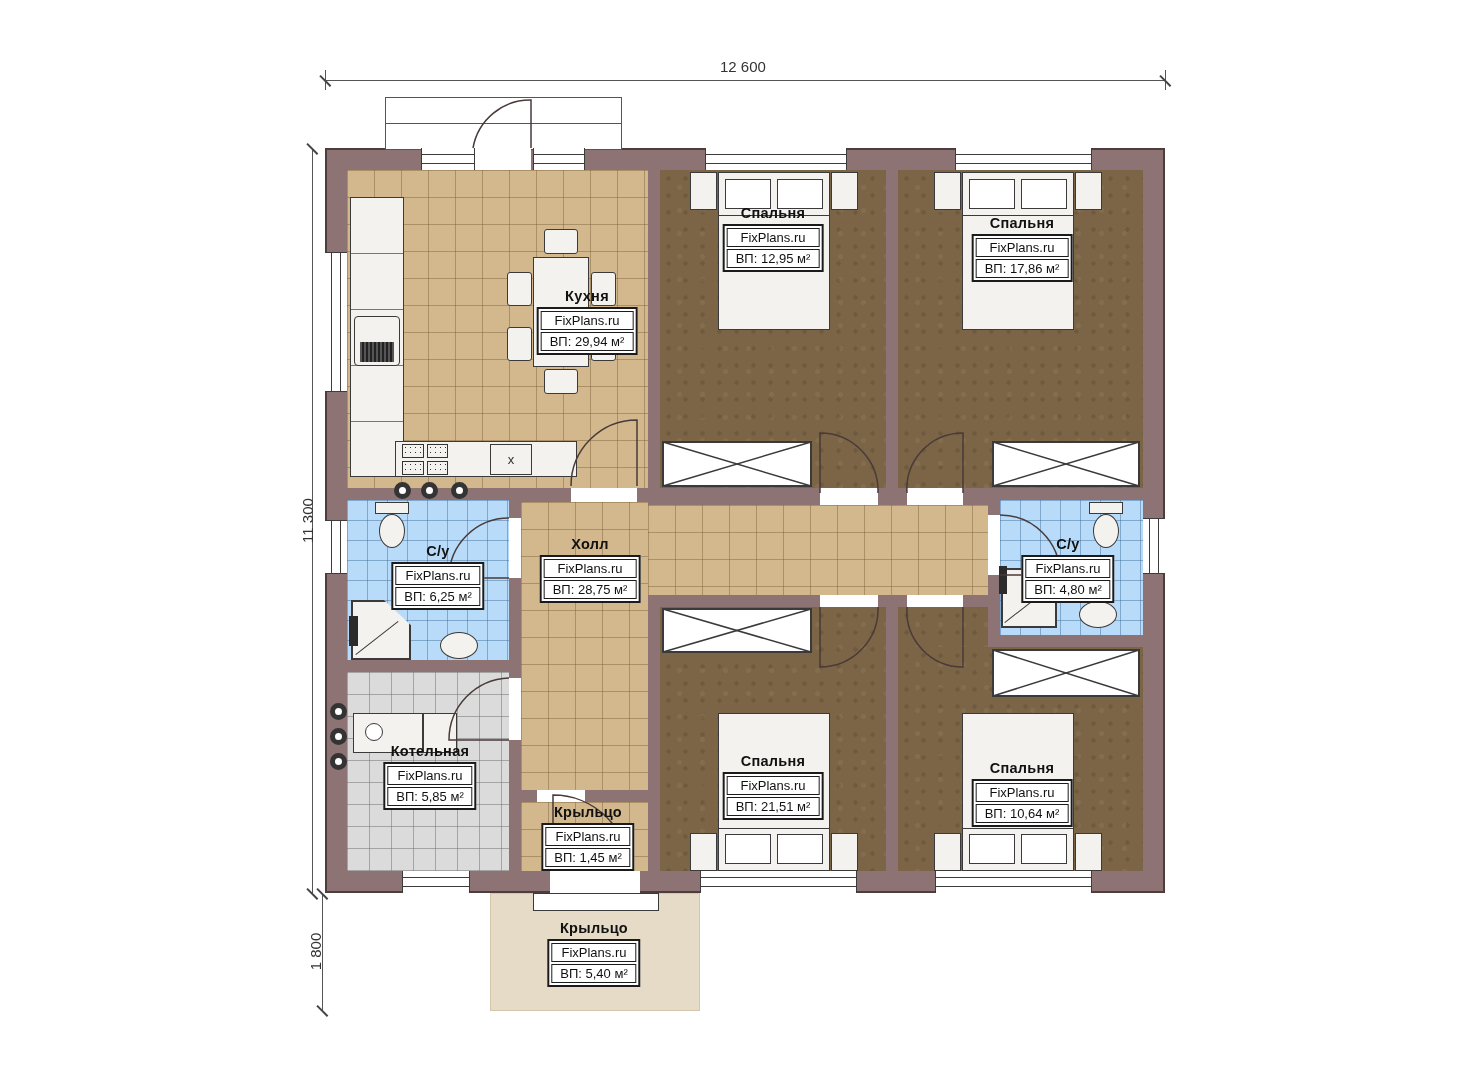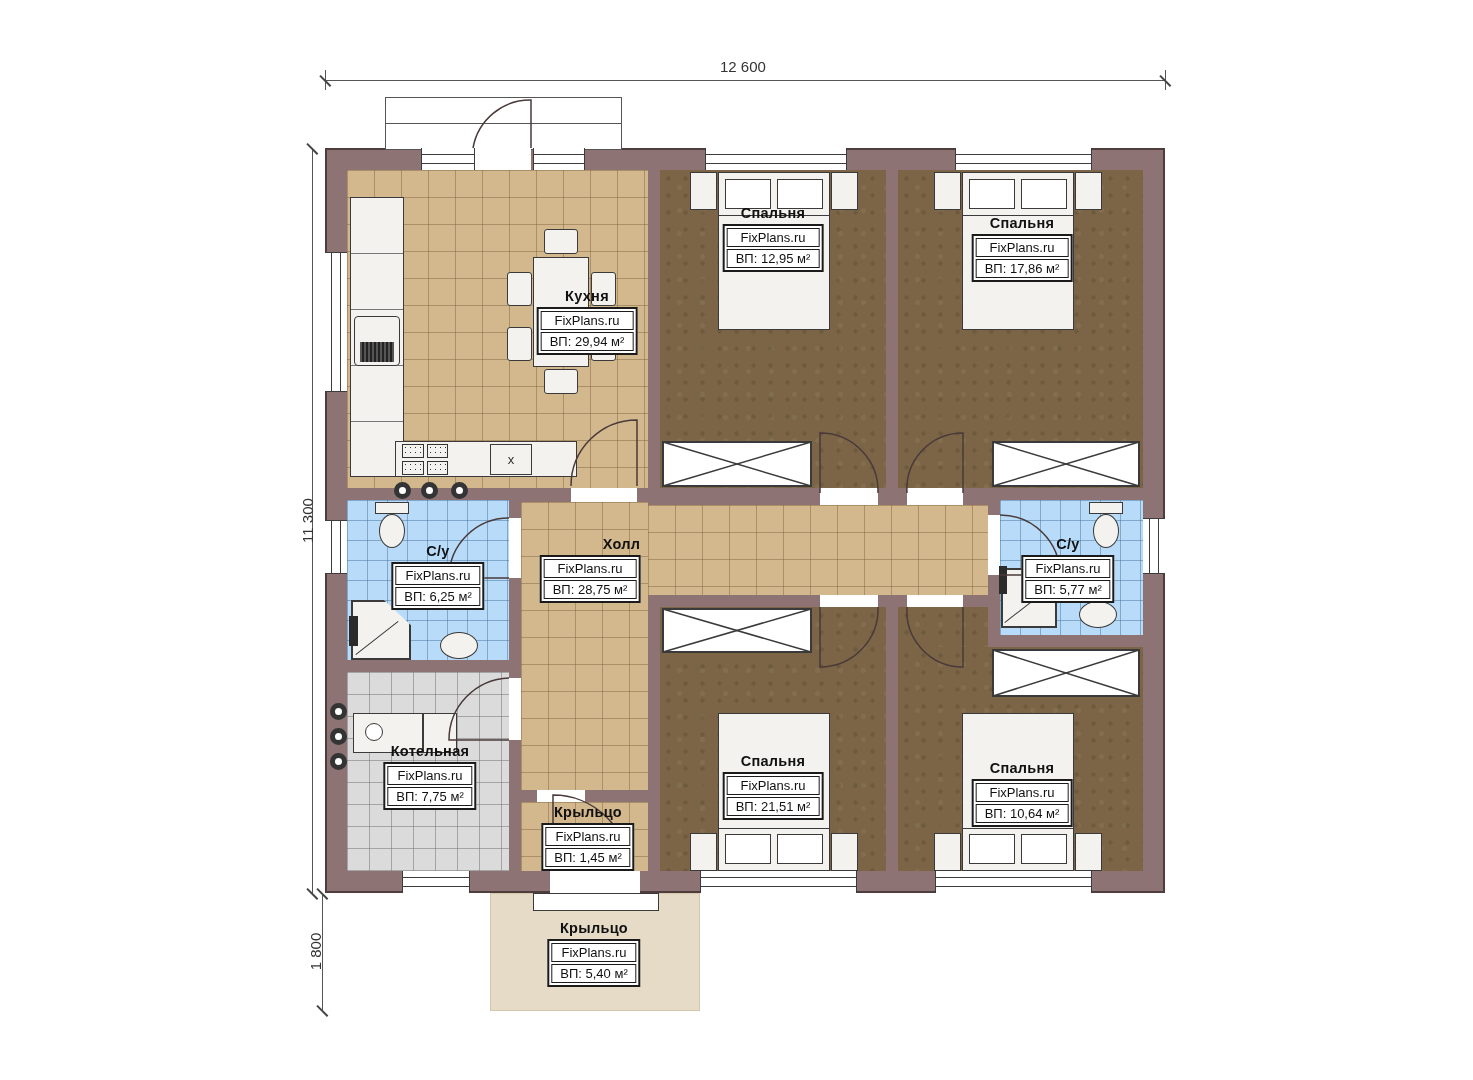--- a/index.html
+++ b/index.html
@@ -272,39 +272,39 @@
       <div class="row">ВП: 17,86 м²</div>
     </div>
   </div>
   <div class="lbl" style="left:438px;top:543px;">
     <div class="name">С/у</div>
     <div class="box">
       <div class="row">FixPlans.ru</div>
       <div class="row">ВП: 6,25 м²</div>
     </div>
   </div>
-  <div class="lbl" style="left:590px;top:536px;align-items:flex-end;">
+  <div class="lbl" style="left:590px;top:536px;">
     <div class="name">Холл</div>
     <div class="box">
       <div class="row">FixPlans.ru</div>
       <div class="row">ВП: 28,75 м²</div>
     </div>
   </div>
   <div class="lbl" style="left:1068px;top:536px;">
     <div class="name">С/у</div>
     <div class="box">
       <div class="row">FixPlans.ru</div>
-      <div class="row">ВП: 5,77 м²</div>
+      <div class="row">ВП: 4,80 м²</div>
     </div>
   </div>
   <div class="lbl" style="left:430px;top:743px;">
     <div class="name">Котельная</div>
     <div class="box">
       <div class="row">FixPlans.ru</div>
-      <div class="row">ВП: 7,75 м²</div>
+      <div class="row">ВП: 5,85 м²</div>
     </div>
   </div>
   <div class="lbl" style="left:588px;top:804px;">
     <div class="name">Крыльцо</div>
     <div class="box">
       <div class="row">FixPlans.ru</div>
       <div class="row">ВП: 1,45 м²</div>
     </div>
   </div>
   <div class="lbl" style="left:773px;top:753px;">

